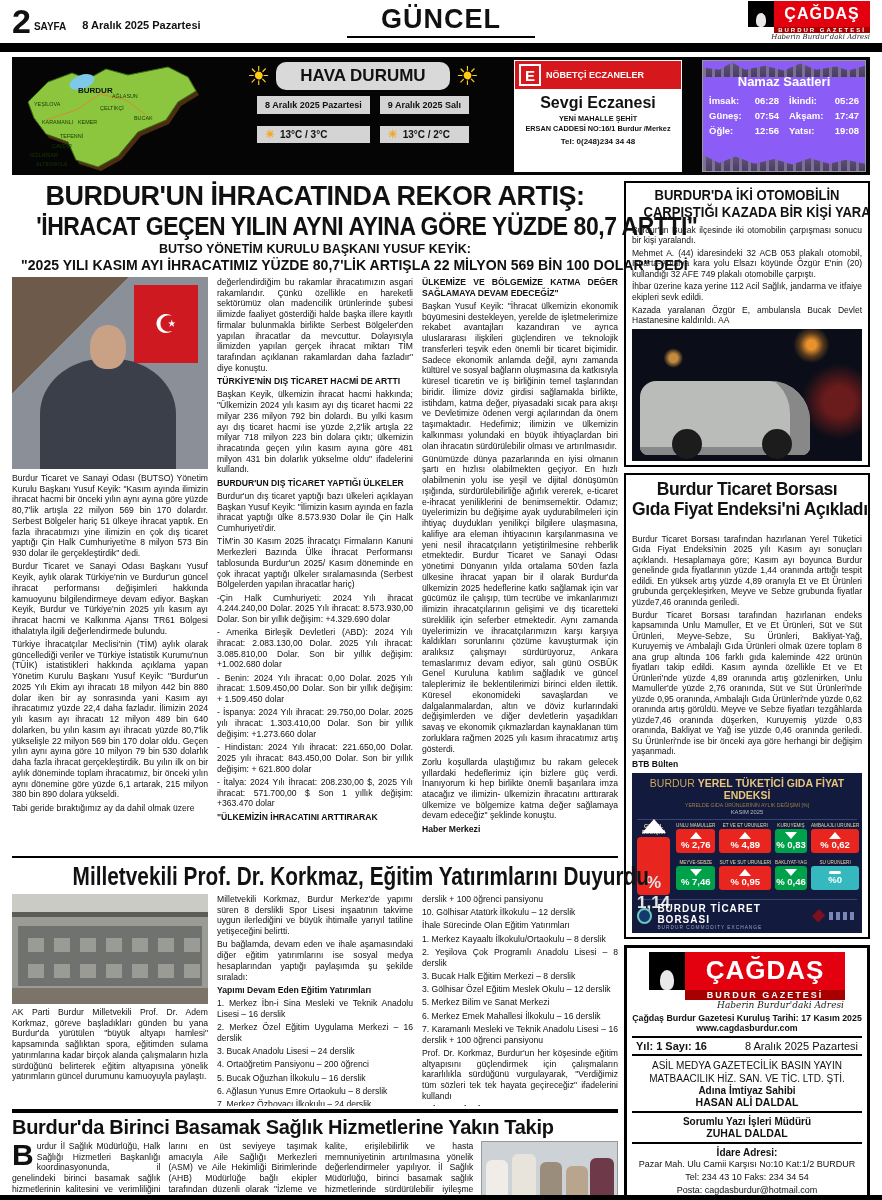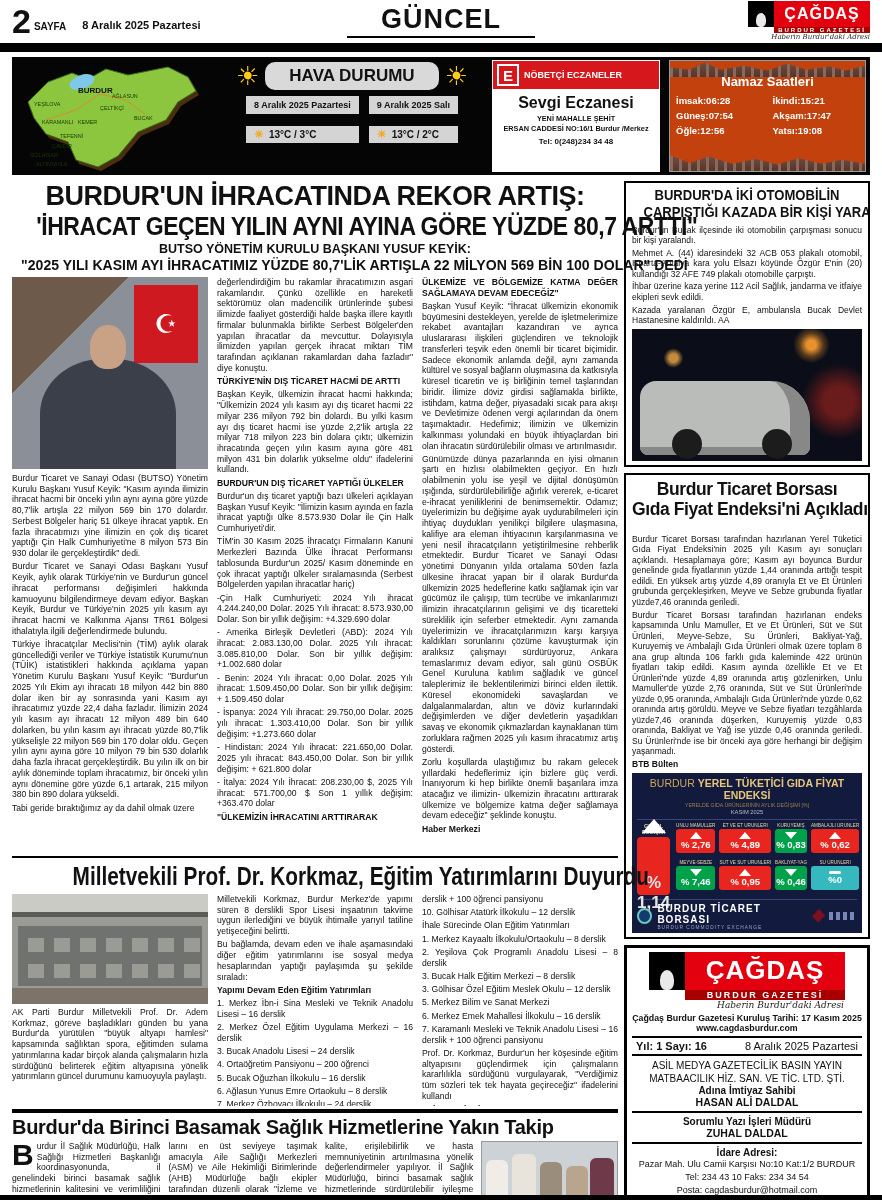--- a/index.html
+++ b/index.html
@@ -52,30 +52,30 @@
   .w-ico { font-size:11px; color:#f5a61d; line-height:1; }
   .pharm { width:168px; height:112px; display:flex; flex-direction:column; }
   .ph-banner { background:#d6171b; border:1px solid #fff; display:flex; align-items:center; gap:5px; padding:2px 4px; height:30px; }
   .e-logo { background:#d6171b; border:2px solid #fff; color:#fff; width:22px; height:22px;
             font-weight:900; font-size:15px; display:flex; align-items:center; justify-content:center; }
   .ph-banner-label { color:#fff; font-weight:bold; font-size:9px; }
   .ph-body { background:#fff; flex:1; text-align:center; padding-top:4px; }
   .ph-name { font-size:16px; font-weight:900; }
   .ph-addr { font-size:7.3px; font-weight:bold; margin-top:2px; line-height:1.35; }
   .ph-tel { font-size:8px; font-weight:bold; margin-top:3px; }
-  .namaz { width:197px; height:112px; background:#c2410c; border:1px solid #999; color:#fff; padding:3px 6px; position:relative; overflow:hidden; }
+  .namaz { width:164px; height:112px; background:#8b5cf6; border:1px solid #999; color:#fff; padding:3px 6px; position:relative; overflow:hidden; }
   .mosque { position:absolute; left:0; right:0; height:16px; opacity:.75;
     background:repeating-linear-gradient(90deg,#777 0 3px,transparent 3px 9px),
                linear-gradient(#555,#333); }
   .mosque.top { top:0; clip-path:polygon(0 100%,0 40%,10% 55%,18% 10%,26% 55%,38% 30%,50% 60%,60% 15%,70% 55%,82% 35%,90% 60%,100% 30%,100% 100%); }
   .mosque.bot { bottom:0; clip-path:polygon(0 0,10% 50%,20% 10%,32% 55%,44% 25%,55% 60%,66% 20%,78% 55%,88% 30%,100% 55%,100% 100%,0 100%); }
   .namaz-title { text-align:center; font-size:13px; font-weight:bold; margin-top:10px; }
   .namaz-grid { margin-top:6px; display:grid; grid-template-columns:1fr 1fr; grid-template-rows:repeat(3,auto);
                 grid-auto-flow:column; column-gap:10px; row-gap:4px; }
-  .namaz-item { display:flex; font-size:9.5px; font-weight:bold; }
+  .namaz-item { display:flex; justify-content:space-between; font-size:9.5px; font-weight:bold; }
 
   
   .content { display:flex; gap:6px; padding:6px 12px 0; }
   .left { width:606px; }
   .right { width:246px; }
 
   .mh1 { text-align:center; font-weight:900; white-space:nowrap; }
   .mh1.l1 { font-size:27px; letter-spacing:-0.5px; }
   .mh1.l2 { font-size:25px; transform:scaleX(.92); transform-origin:center; letter-spacing:-0.5px; }
   .kicker { text-align:center; font-weight:900; font-size:12.5px; margin-top:1px; }
@@ -281,21 +281,21 @@
             <span>07:54</span>
           </div>
 
           <div class="namaz-item">
             <span>Öğle:</span>
             <span>12:56</span>
           </div>
 
           <div class="namaz-item">
             <span>İkindi:</span>
-            <span>15:21</span>
+            <span>05:26</span>
           </div>
 
           <div class="namaz-item">
             <span>Akşam:</span>
             <span>17:47</span>
           </div>
 
           <div class="namaz-item">
             <span>Yatsı:</span>
             <span>19:08</span>

